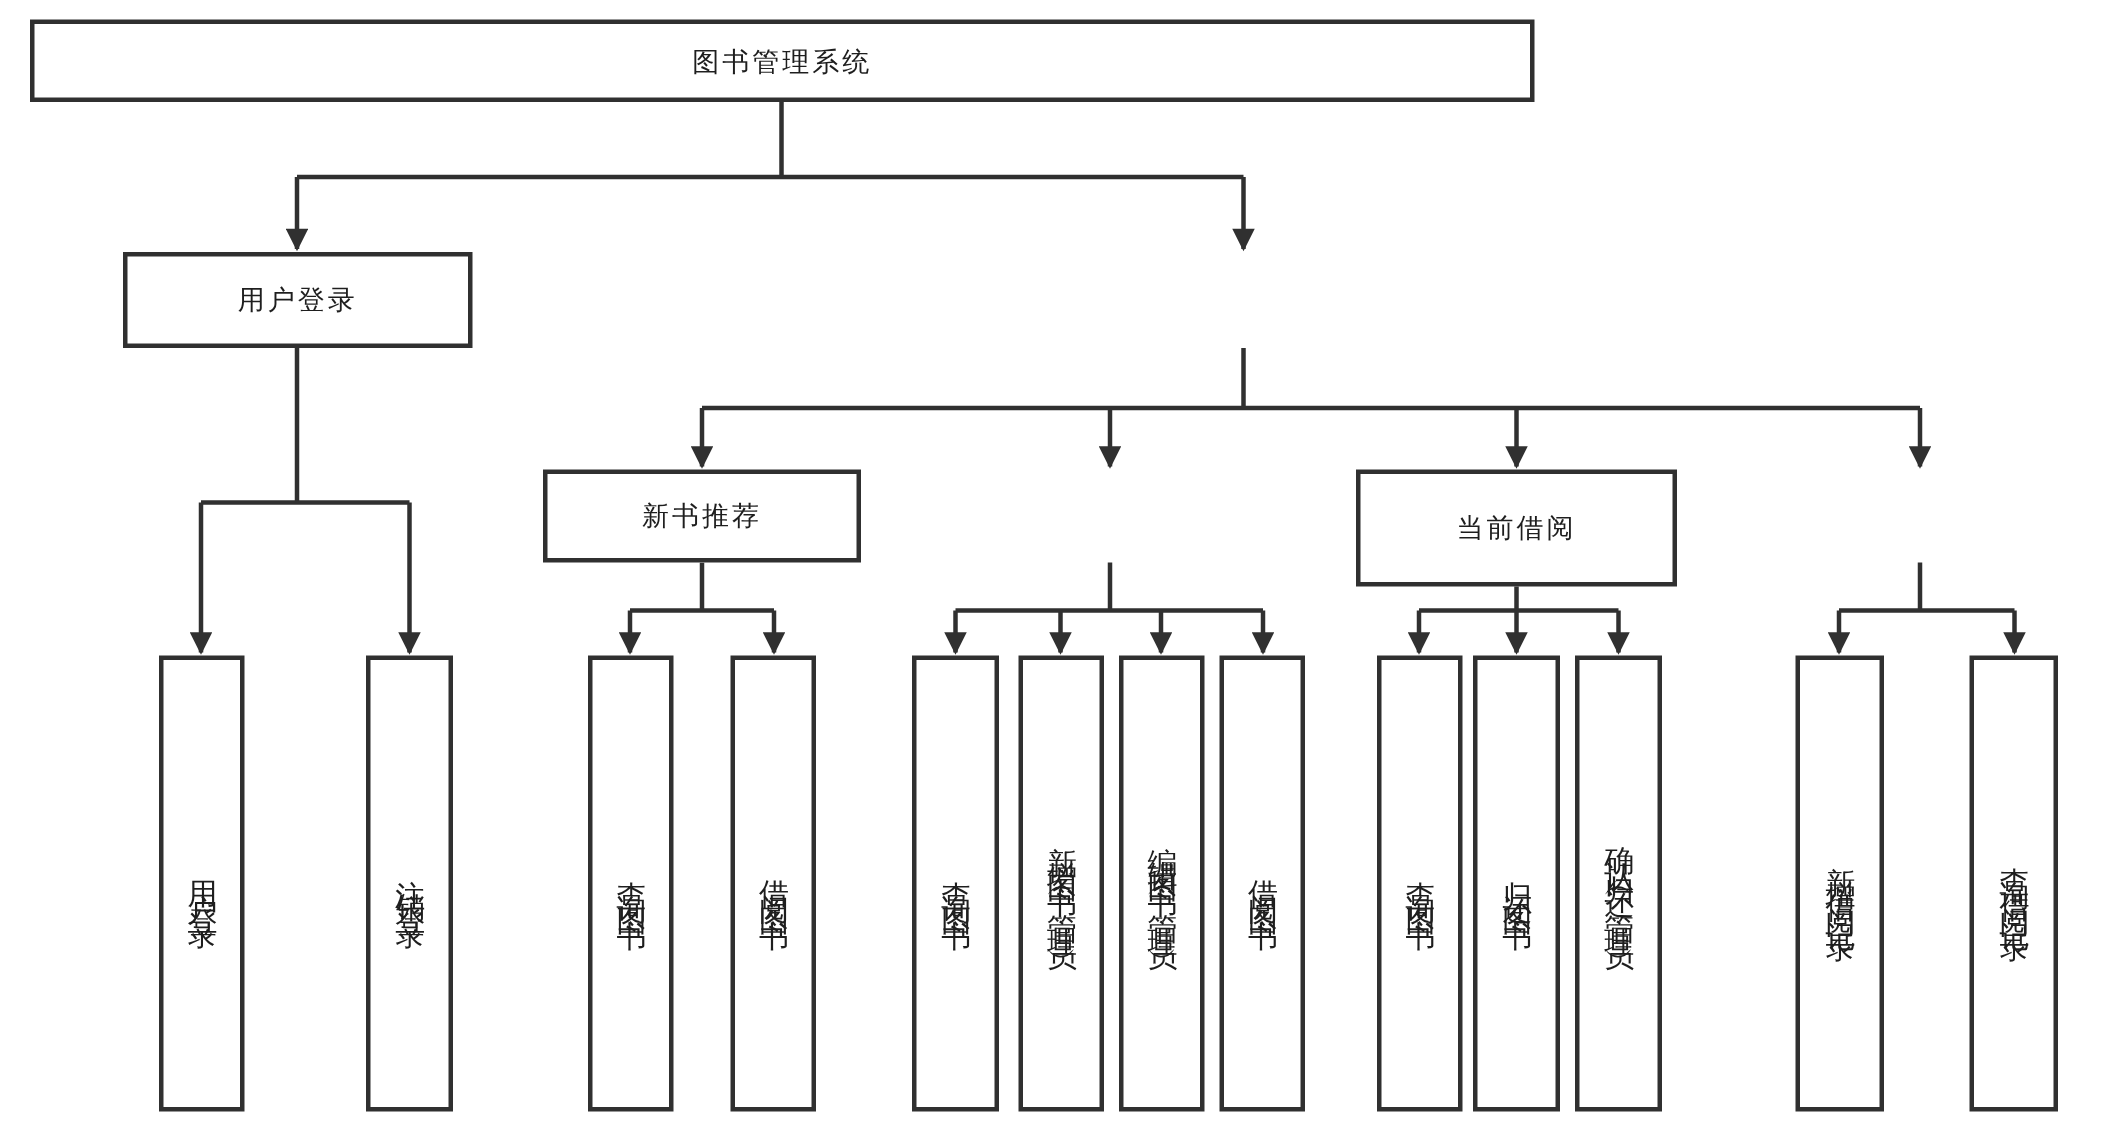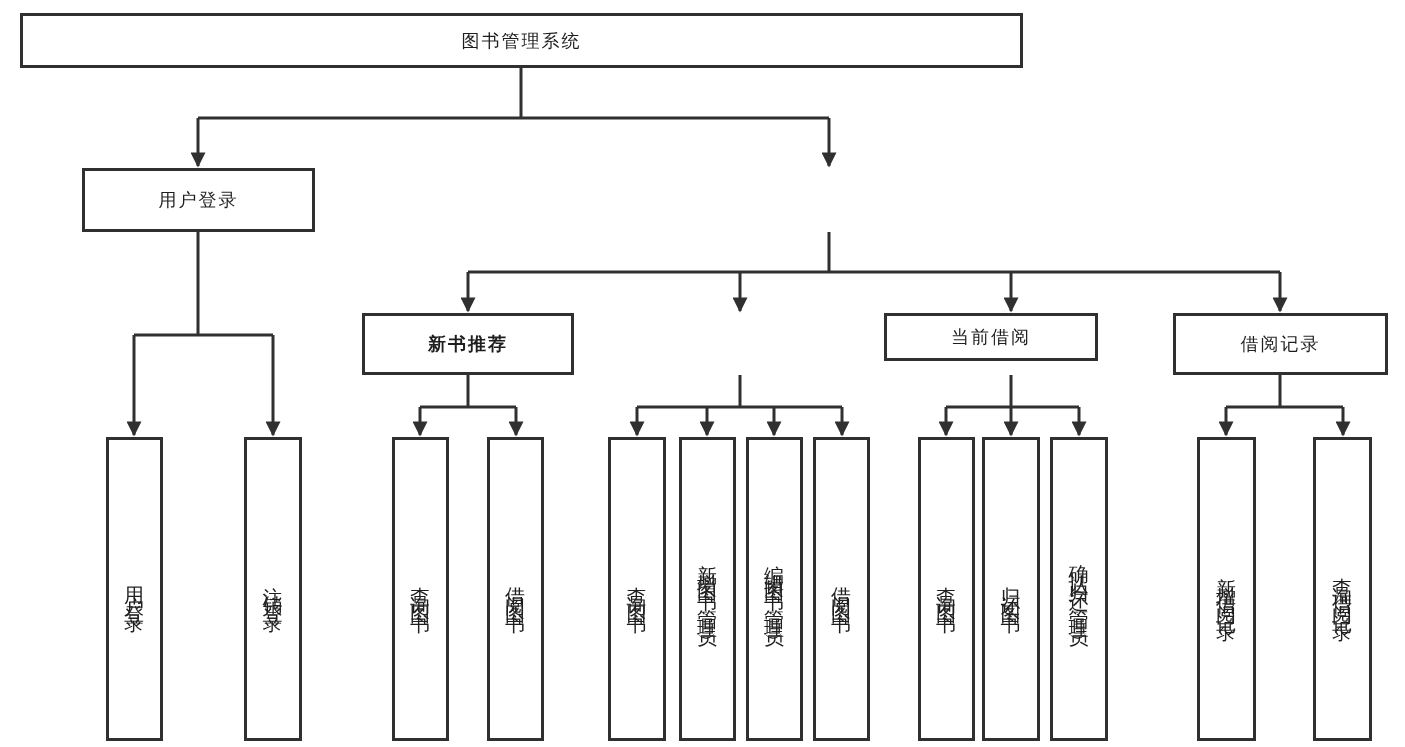--- a/index.html
+++ b/index.html
@@ -100,28 +100,25 @@
   </svg>
 
   <div class="box h" style="left:20px; top:13px; width:1003px; height:55px;">
     <span>图书管理系统</span>
   </div>
 
   <div class="box h" style="left:82px; top:168px; width:233px; height:64px;">
     <span>用户登录</span>
   </div>
 
-  <div class="box h" style="left:362px; top:313px; width:212px; height:62px;font-weight:bold;">
+  <div class="box h" style="left:362px; top:313px; width:212px; height:62px;">
     <span>新书推荐</span>
   </div>
-  <div class="box h" style="left:884px; top:313px; width:214px; height:48px;">
+  <div class="box h" style="left:904px; top:313px; width:214px; height:78px;">
     <span>当前借阅</span>
-  </div>
-  <div class="box h" style="left:1173px; top:313px; width:215px; height:62px;">
-    <span>借阅记录</span>
   </div>
 
   <div class="box v" style="left:106px; top:437px; width:57px; height:304px;">
     <span>用户登录</span>
   </div>
   <div class="box v" style="left:244px; top:437px; width:58px; height:304px;">
     <span>注销登录</span>
   </div>
 
   <div class="box v" style="left:392px; top:437px; width:57px; height:304px;">

